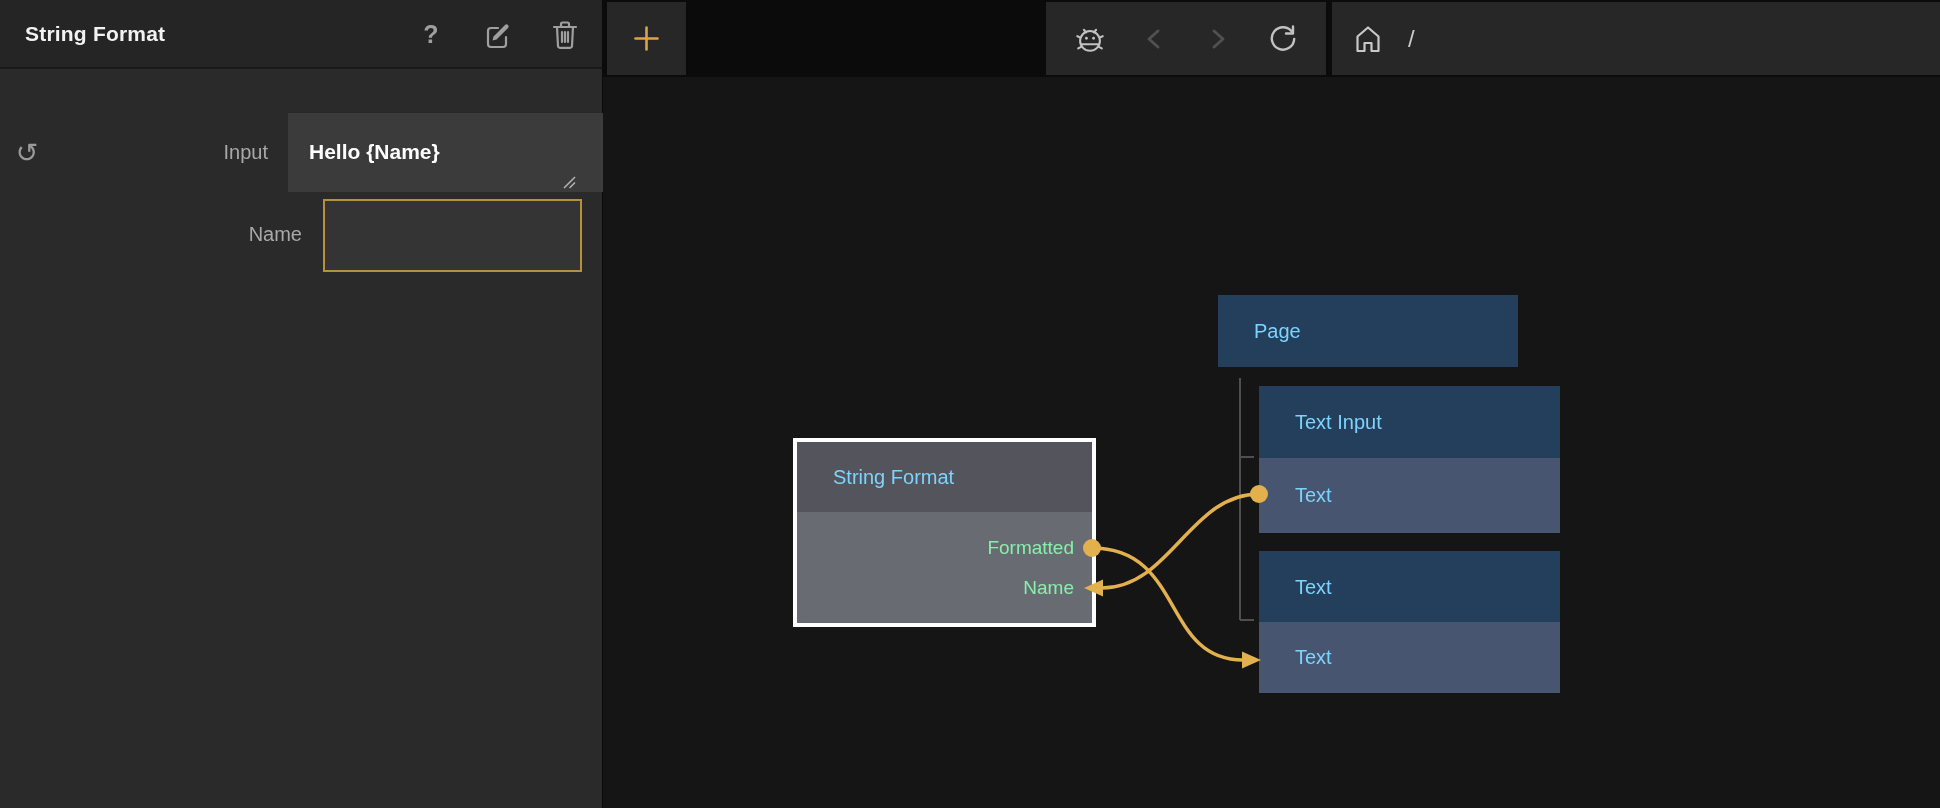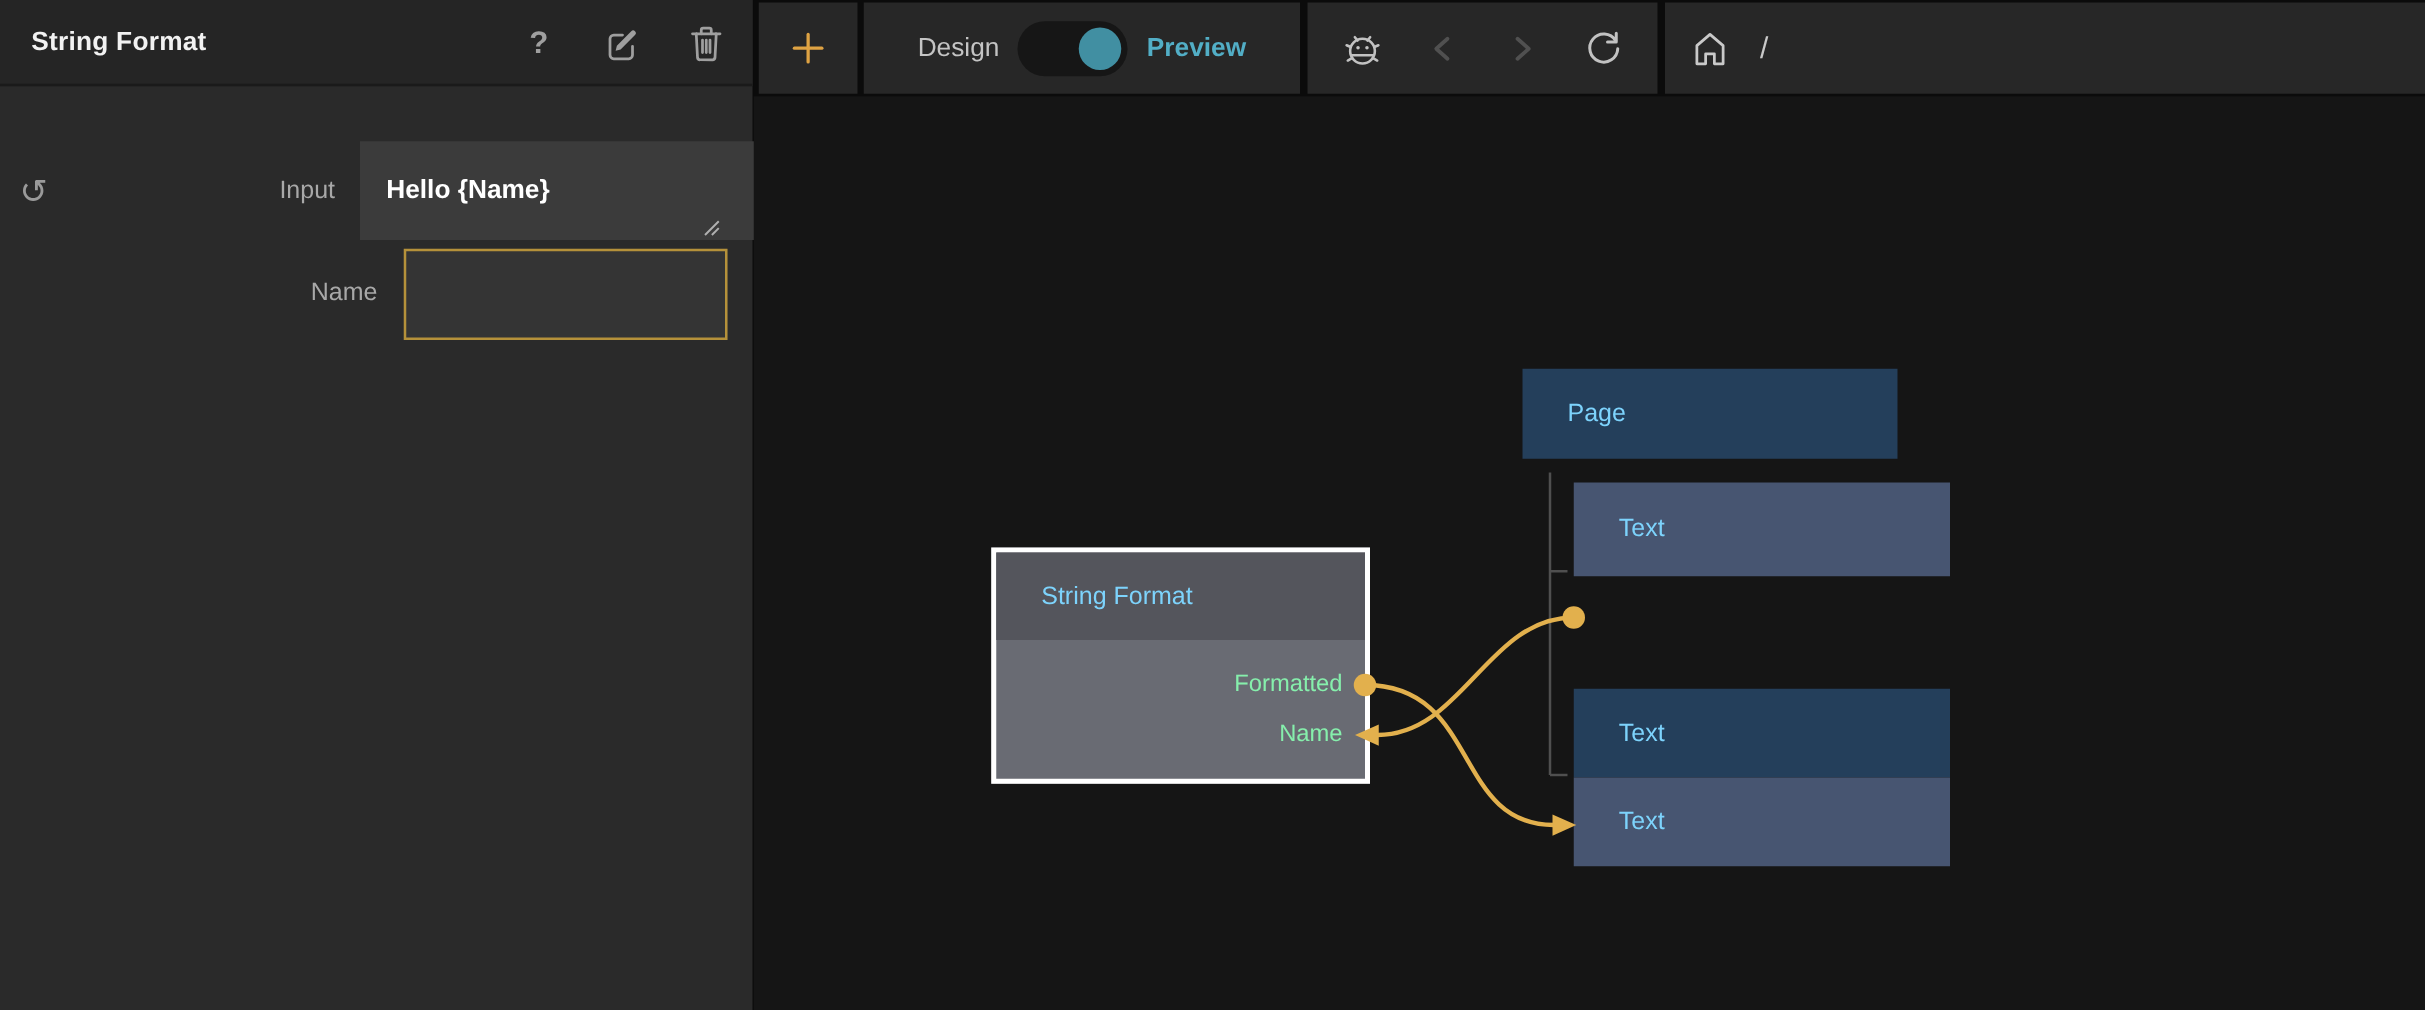--- a/index.html
+++ b/index.html
@@ -127,27 +127,20 @@
 </div>
 
 <div id="toolbar" class="abs">
   <div id="tile-plus" class="tile">
     <svg width="27" height="27" viewBox="0 0 27 27" stroke="#dfa343" stroke-width="2.6" stroke-linecap="round">
       <line x1="13.5" y1="2.5" x2="13.5" y2="24.5"></line>
       <line x1="2.5" y1="13.5" x2="24.5" y2="13.5"></line>
     </svg>
   </div>
 
-  <div id="tile-mode" class="tile">
-    <span id="design-label">Design</span>
-    <div id="mode-toggle">
-      <div id="mode-toggle-knob"></div>
-    </div>
-    <span id="preview-label">Preview</span>
-  </div>
 
   <div id="tile-nav" class="tile">
     <span class="nav-icon">
       <svg width="34" height="32" viewBox="0 0 34 32" fill="none" stroke="#c2c2c2" stroke-width="2.2" stroke-linecap="round">
         <circle cx="17" cy="18" r="10.5"></circle>
         <line x1="8" y1="21.5" x2="26" y2="21.5"></line>
         <circle cx="13.2" cy="15.2" r="1.5" fill="#c2c2c2" stroke="none"></circle>
         <circle cx="20.8" cy="15.2" r="1.5" fill="#c2c2c2" stroke="none"></circle>
         <line x1="10.5" y1="6.2" x2="12.8" y2="9"></line>
         <line x1="23.5" y1="6.2" x2="21.2" y2="9"></line>
@@ -193,20 +186,23 @@
     <line x1="1240" y1="457" x2="1254" y2="457"></line>
     <line x1="1240" y1="620" x2="1254" y2="620"></line>
   </g>
 </svg>
 
 <div id="node-page" class="abs node-el">
   <div class="node-title">Page</div>
 </div>
 
 <div id="node-textinput" class="abs node-el tree-node">
+  <div class="tn-header">
+    <div class="node-title">Text Input</div>
+  </div>
   <div class="tn-row">
     <div class="node-title">Text</div>
   </div>
 </div>
 
 <div id="node-text" class="abs node-el tree-node">
   <div class="tn-header">
     <div class="node-title">Text</div>
   </div>
   <div class="tn-row">

